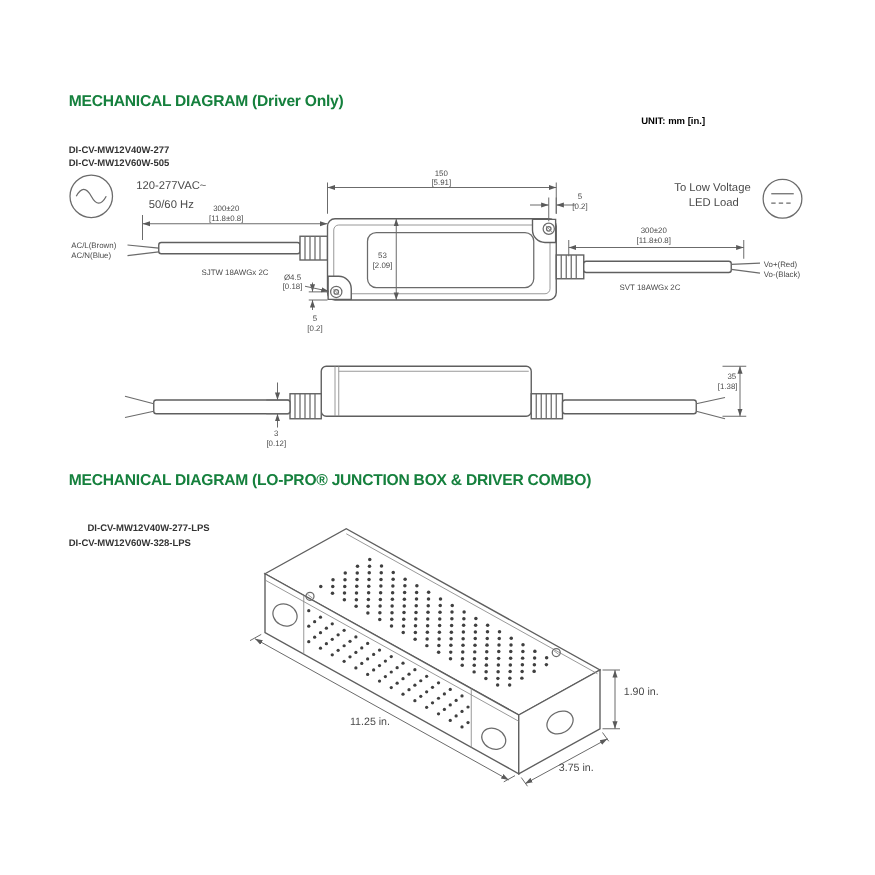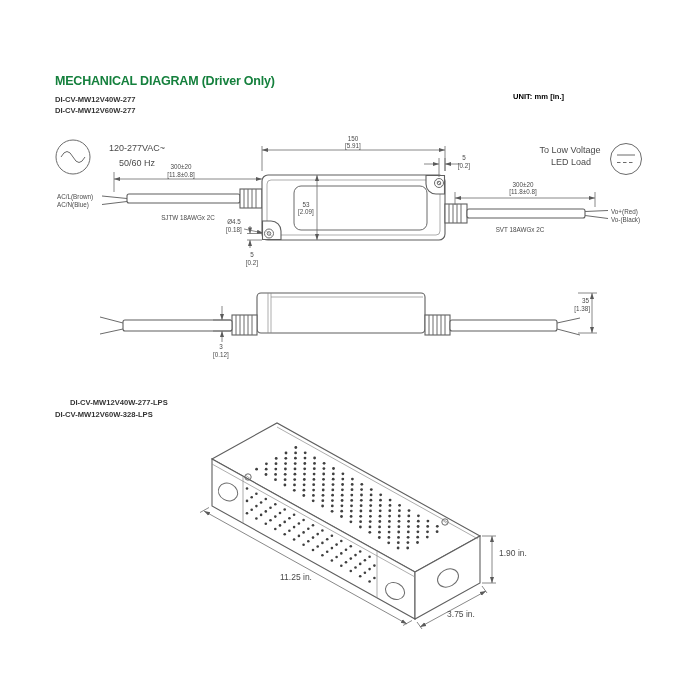--- a/index.html
+++ b/index.html
@@ -1,42 +1,43 @@
 <!DOCTYPE html>
 <html><head>
 <meta charset="utf-8">
 <style>
   html,body{margin:0;padding:0;background:#ffffff;}
   #page{position:relative;width:700px;height:700px;background:#fff;overflow:hidden;
         font-family:"Liberation Sans",sans-serif;}
   .h-title{position:absolute;font-weight:bold;font-size:12.5px;color:#15803d;letter-spacing:-0.2px;white-space:nowrap;}
-  .h-model{position:absolute;font-weight:bold;font-size:7.6px;color:#333;white-space:nowrap;}
+  .h-model{position:absolute;font-weight:bold;font-size:7.6px;color:#333;white-space:nowrap;margin-top:20px;}
   .h-unit{position:absolute;font-weight:bold;font-size:7.6px;color:#000;white-space:nowrap;}
   svg{position:absolute;left:0;top:0;font-family:"Liberation Sans",sans-serif;}
   svg text{fill:#4a4a4a;}
   .ln{stroke:#6b6b6b;stroke-width:1;fill:none;}
   .lnT{stroke:#8a8a8a;stroke-width:0.7;fill:none;}
   .body{stroke:#5f5f5f;stroke-width:1.1;fill:#fff;}
   .dim{stroke:#6b6b6b;stroke-width:0.8;fill:none;}
   .t6{font-size:6.3px;}
   .t9{font-size:9px;}
   .t85{font-size:8.5px;}
   .mid{text-anchor:middle;}
   .end{text-anchor:end;}
 </style>
 </head>
 <body>
 
 <div id="page">
 
   <div class="h-title" style="left:55px;top:74px;">MECHANICAL DIAGRAM (Driver Only)</div>
   <div class="h-model" style="left:55px;top:95px;">DI-CV-MW12V40W-277</div>
-  <div class="h-model" style="left:55px;top:106px;">DI-CV-MW12V60W-277</div>
+  <div class="h-model" style="left:55px;top:106px;">DI-CV-MW12V60W-505</div>
   <div class="h-unit" style="left:513px;top:92px;">UNIT: mm [in.]</div>
 
+  <div class="h-title" style="left:55px;top:377px;">MECHANICAL DIAGRAM (LO-PRO® JUNCTION BOX &amp; DRIVER COMBO)</div>
   <div class="h-model" style="left:55px;top:398px;padding-left:15px;">DI-CV-MW12V40W-277-LPS</div>
   <div class="h-model" style="left:55px;top:410px;">DI-CV-MW12V60W-328-LPS</div>
 
   <svg width="700" height="700" viewBox="0 0 700 700">
     <defs>
       <marker id="ar" viewBox="0 0 10 10" refX="9.5" refY="5" markerWidth="8" markerHeight="8" orient="auto-start-reverse">
         <path d="M0,1.8 L9.5,5 L0,8.2 z" fill="#5a5a5a"></path>
       </marker>
     </defs>
 

